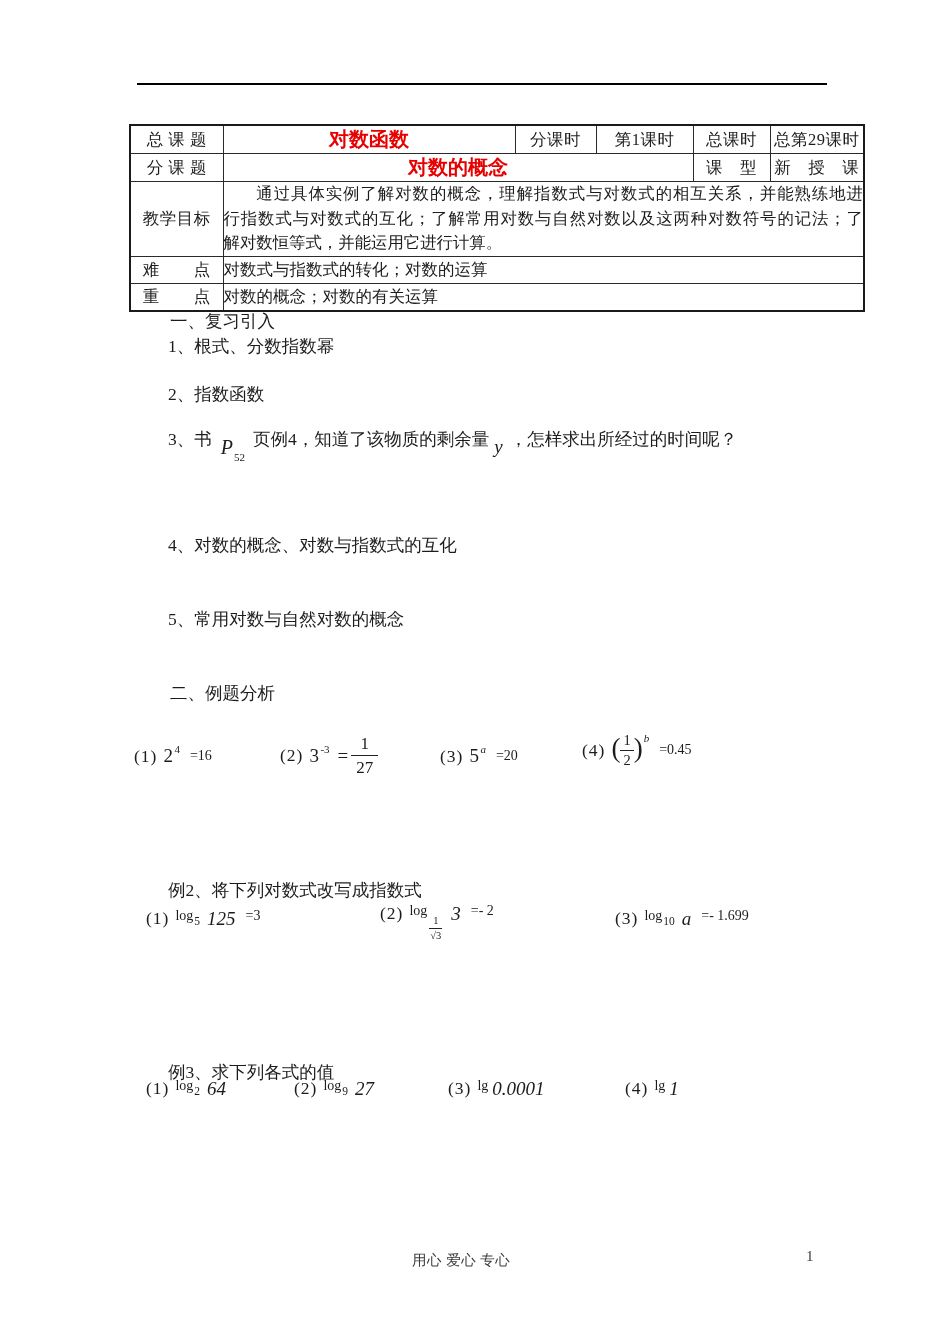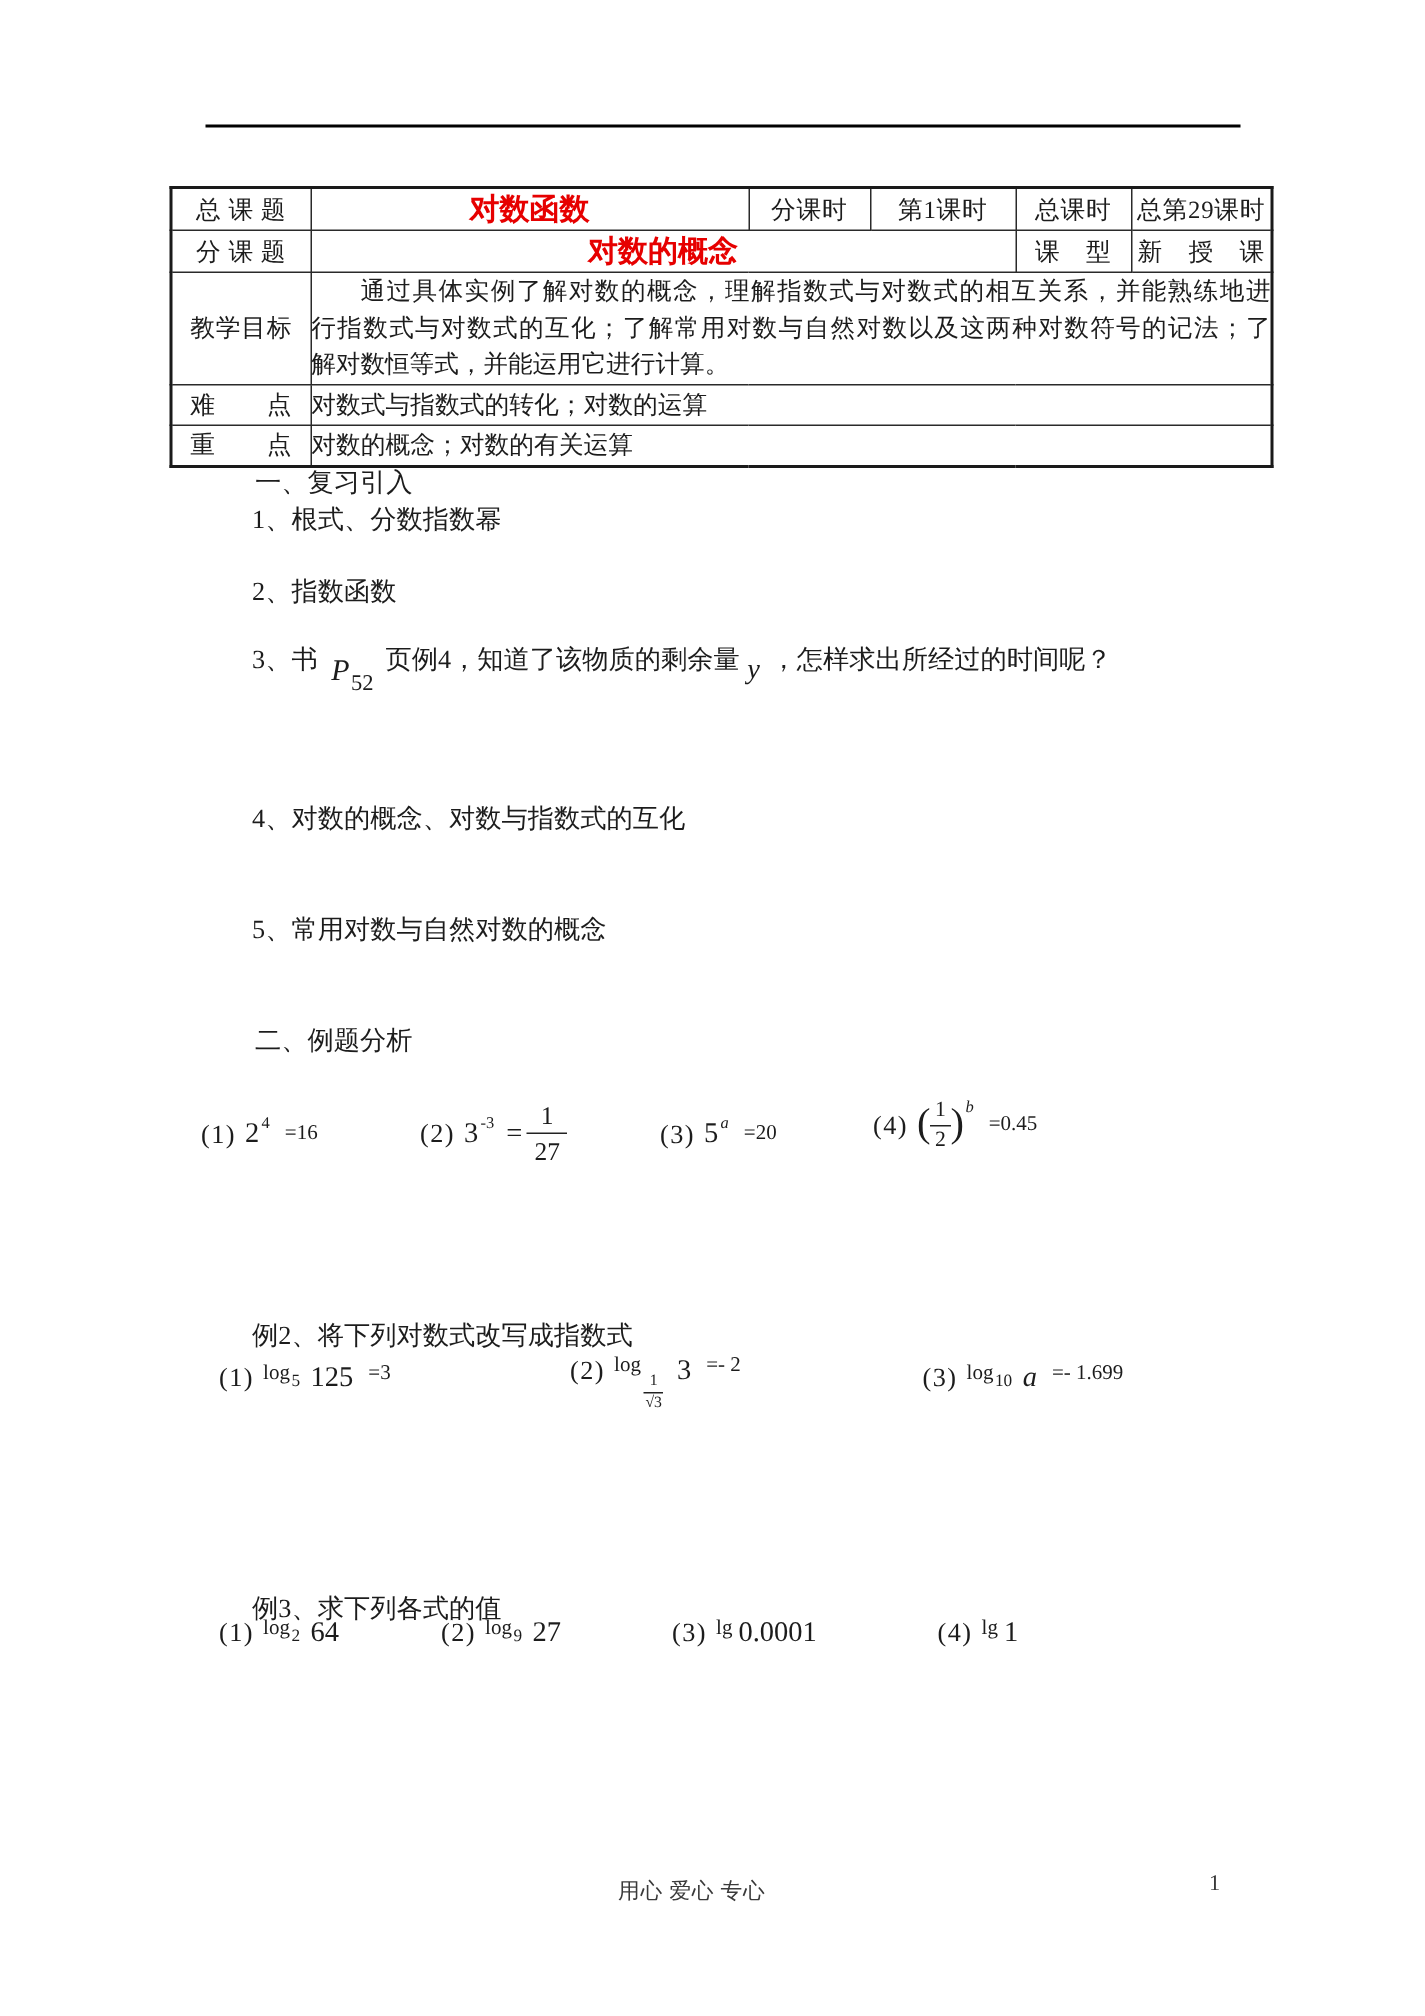--- a/index.html
+++ b/index.html
@@ -4,54 +4,54 @@
 <style>
   html,body{margin:0;padding:0;background:#fff;}
   .page{position:relative;width:950px;height:1344px;background:#ffffff;overflow:hidden;
         font-family:"Liberation Serif","DejaVu Serif",serif;color:#1c1c1c;}
   .abs{position:absolute;}
   .rule{left:137px;top:83px;width:690px;height:2px;background:#000;}
   
   table.head{position:absolute;left:113px;top:124px;width:734px;border-collapse:collapse;
              table-layout:fixed;font-size:16.5px;}
   table.head td{border:1.5px solid #2a2a2a;padding:0;vertical-align:middle;}
-  table.head{border:2px solid #1a1a1a;}
+  table.head{border:2px solid #1a1a1a;margin-left:16px;}
   td.lbl{text-align:center;letter-spacing:.5px;}
   td.red{color:#e60000;font-weight:bold;text-align:center;font-size:20px;
          font-family:"Liberation Sans","DejaVu Sans",sans-serif;}
   td.ct{padding:0 6px 0 10px;font-size:16.5px;}
   td.obj{padding:2px 9px;font-size:16.4px;line-height:24.6px;}
   .ol{text-align:justify;text-align-last:justify;}
   .ol.l1{text-indent:2em;}
   .ol.last{text-align-last:left;}
   
   .t{position:absolute;font-size:17.5px;white-space:nowrap;margin-left:32px;}
   .inline-math{display:flex;align-items:flex-start;}
   .pvar{font-size:20px;font-style:italic;position:relative;top:9px;margin:0 8px 0 9px;}
-  .psub{font-size:15px;font-style:normal;position:relative;top:7px;margin-left:1px;}
+  .psub{font-size:11px;font-style:normal;position:relative;top:7px;margin-left:1px;}
   .yvar{font-size:19px;font-style:italic;position:relative;top:9px;margin:0 7px 0 5px;}
   
   .f{position:absolute;display:flex;align-items:center;white-space:nowrap;}
   .f.topalign{align-items:flex-start;}
   .lab{font-size:17.5px;letter-spacing:1px;margin-right:6px;}
   .b{font-size:19px;}
   .sp{font-size:11px;position:relative;top:-7px;margin-left:1.5px;}
   .spb{font-size:11px;font-style:italic;position:relative;top:-12px;margin-left:1px;}
   .eq{font-size:19px;margin-left:8px;margin-right:3px;}
   .rhs{font-size:14px;margin-left:10px;}
   .frac{display:inline-flex;flex-direction:column;align-items:center;line-height:1;font-size:17px;}
   .frac .fn2{padding:0 5px 3px;}
   .frac .fd{border-top:1.5px solid #222;padding:3px 5px 0;}
   .frac.small{font-size:14.5px;}
   .frac.small .fn2{padding:0 3px 2px;}
   .frac.small .fd{border-top:1.3px solid #222;padding:2px 3px 0;}
   .par{font-size:27px;line-height:1;position:relative;top:-2px;font-weight:300;}
   .fnlog{font-size:14px;}
   .lsub{font-size:11.5px;position:relative;top:7px;margin:0 3px 0 1px;}
-  .arg{font-size:19px;margin-left:4px;}
+  .arg{font-size:19px;margin-left:4px;font-style:italic;}
   .it{font-style:italic;}
   .subfrac{display:inline-flex;flex-direction:column;align-items:center;line-height:1;
            font-size:10.5px;position:relative;top:13px;margin:0 5px 0 2px;}
   .subfrac .fd{border-top:1px solid #222;margin-top:1.5px;padding:1.5px 1px 0;}
   
   .foot{position:absolute;font-size:14.5px;color:#3a3a3a;letter-spacing:.5px;}
 </style>
 </head>
 <body>
 

